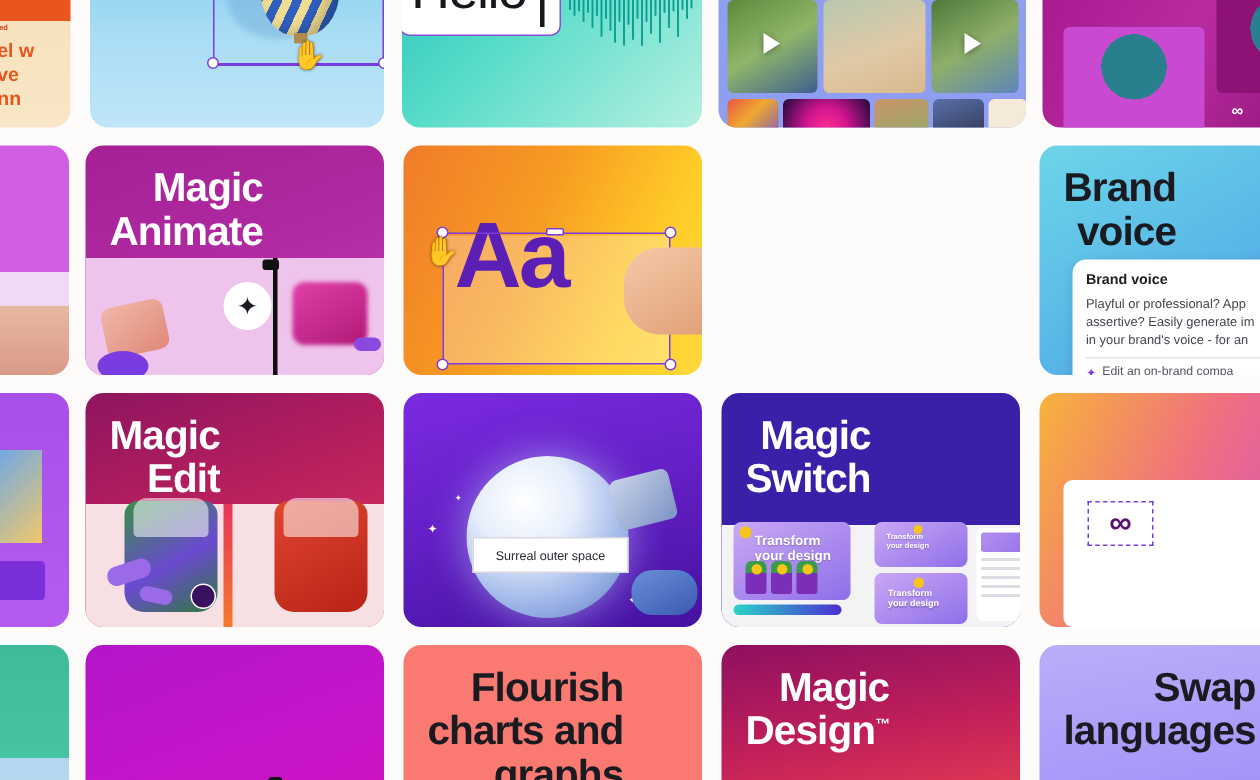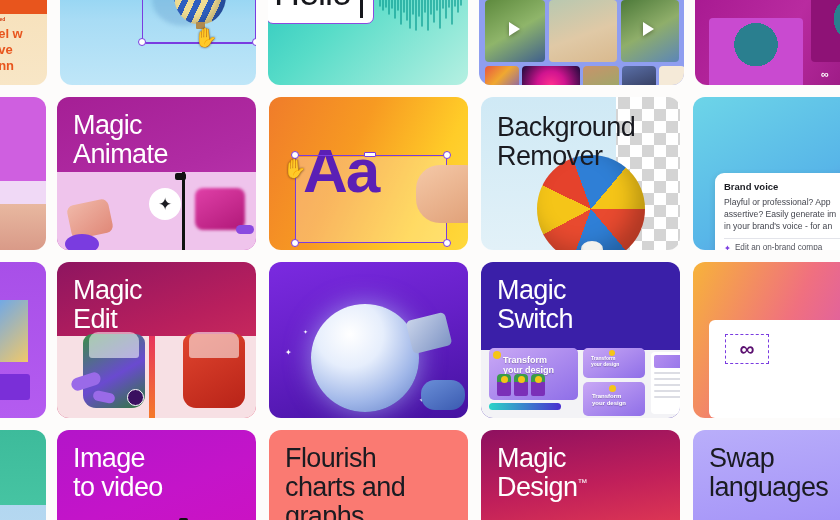--- a/index.html
+++ b/index.html
@@ -17,24 +17,25 @@
   .card {
     position: absolute;
     border-radius: 12px;
     overflow: hidden;
   }
   .ctitle {
     position: absolute;
     left: 16px; top: 14px;
     font-size: 27px;
     line-height: 1.08;
-    font-weight: 400;
+    font-weight: 700;
     letter-spacing: -0.6px;
     white-space: pre-line;
     z-index: 5;
+    text-align: right;
   }
   .ctitle.sm { font-size: 25px; }
   .ctitle.white { color: #ffffff; }
   .ctitle.dark  { color: #1a1b21; }
 
   
   #c-captions { left: -45px; top: -30px; width: 92px; height: 115px;
      background: linear-gradient(180deg,#e8551d 0%,#e8551d 38%,#f7e2bd 38%,#f8e6c6 100%); }
   #c-captions .cap-badge{ position:absolute; left:30px; top:46px; font-size:5px; color:#d03b10; font-weight:bold;}
   #c-captions .cap-body{ position:absolute; left:28px; top:56px; color:#e8551d; font-size:13px; font-weight:bold; line-height:1.22; white-space:pre-line;}
@@ -295,30 +296,24 @@
     <div class="sel-box" style="left:26px;top:58px;width:152px;height:88px;"></div>
     <div class="handle" style="left:22px;top:54px;"></div>
     <div class="handle" style="left:174px;top:54px;"></div>
     <div class="handle" style="left:22px;top:142px;"></div>
     <div class="handle" style="left:174px;top:142px;"></div>
     <div style="position:absolute;left:95px;top:55px;width:12px;height:5px;background:#fff;border:1.2px solid #7a3ce0;border-radius:1px;"></div>
     <div class="hand-cursor" style="left:14px;top:62px;">✋</div>
     <div style="position:absolute;right:-6px;top:68px;width:58px;height:58px;border-radius:24px 8px 8px 24px;background:linear-gradient(150deg,#f5c9a8,#e0a078);"></div>
   </div>
 
-  <div class="card" id="c-bgr">
-    <div class="checker"></div>
-    <div class="bgr-photo"></div>
-    <div class="ball"></div>
-    <div class="ball-cap"></div>
-    <div class="ctitle dark" style="top:16px;">Background
-Remover</div>
-  </div>
 
   <div class="card" id="c-brand">
+    <div class="ctitle dark">Brand
+voice</div>
     <div class="panel" style="left:22px;top:76px;width:190px;height:82px;padding:8px 9px;">
       <div class="p-title">Brand voice</div>
       <div class="p-body" style="margin-top:4px;">Playful or professional? App
 assertive? Easily generate im
 in your brand's voice - for an</div>
       <div class="p-input">
         <span style="color:#7a3ce0;">✦</span>
         <span>Edit an on-brand compa</span>
       </div>
     </div>
@@ -346,27 +341,28 @@
   </div>
 
   <div class="card" id="c-t2i">
     <div class="star" style="left:16px;top:86px;">✦</div>
     <div class="star" style="left:34px;top:66px;font-size:6px;">✦</div>
     <div class="star" style="left:166px;top:60px;font-size:7px;">✦</div>
     <div class="star" style="left:150px;top:134px;font-size:6px;">✦</div>
     <div class="sphere"></div>
     <div style="position:absolute;left:140px;top:54px;width:40px;height:34px;border-radius:5px;background:linear-gradient(140deg,#c9d4ea,#7d93c4);transform:rotate(-14deg);"></div>
     <div style="position:absolute;left:152px;top:118px;width:44px;height:30px;border-radius:14px;background:linear-gradient(150deg,#6a8fd8,#3a5ab0);"></div>
+    <div class="prompt-box">Surreal outer space</div>
   </div>
 
   <div class="card" id="c-mswitch">
     <div class="ctitle white">Magic
 Switch</div>
     <div style="position:absolute;left:0;bottom:0;width:100%;height:68px;background:#f3f3f6;"></div>
-    <div class="ms-card" style="left:8px;bottom:18px;width:89px;height:52px;padding-left:48px;">
+    <div class="ms-card" style="left:8px;bottom:18px;width:78px;height:52px;padding-left:48px;">
       <div class="ms-dot"></div>
       <div class="ms-txt" style="left:14px;">Transform
 your design</div>
       <div class="ms-chars">
         <div class="ms-char">
             <div class="ms-face"></div>
           </div>
         <div class="ms-char">
             <div class="ms-face"></div>
           </div>
@@ -399,22 +395,20 @@
   <div class="card" id="c-upload">
     <div class="upl-panel">
       <div class="upl-logo">∞</div>
 
     </div>
   </div>
 
   <div class="card" id="c-teal"></div>
 
   <div class="card" id="c-i2v">
-    <div class="ctitle white">Image
-to video</div>
 
     <div class="i2v-pinhead" style="left:122px;bottom:36px;"></div>
 
   </div>
 
   <div class="card" id="c-flour">
     <div class="ctitle dark">Flourish
 charts and
 graphs</div>
 

